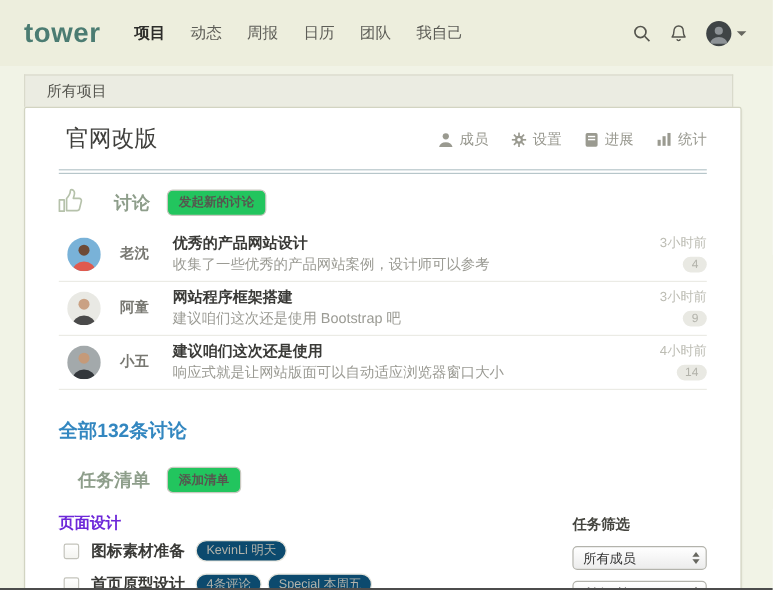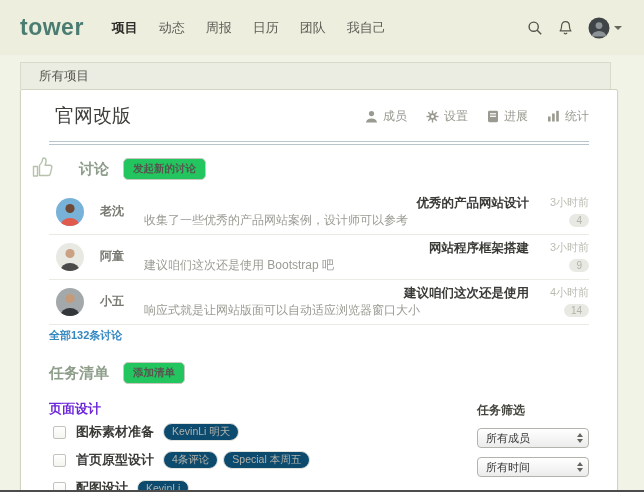--- a/index.html
+++ b/index.html
@@ -28,41 +28,41 @@
     position:relative; margin-left:20px; width:598px; height:480px; background:#fff;
     border:1px solid #d2d4c2; border-radius:2px; box-shadow:0 1px 2px rgba(0,0,0,.07);
     padding:13px 28px 0 28px;
   }
   .card-head { display:flex; align-items:center; }
   .proj-title { font-size:19px; color:#3f3f3c; font-weight:normal; margin-left:6px; }
   .proj-actions { margin-left:auto; display:flex; gap:19px; align-items:center; }
   .proj-action { display:flex; align-items:center; gap:5px; font-size:12px; color:#98988f; cursor:pointer; }
   .divider { margin-top:12px; height:4px; border-top:1px solid #b7c6ca; border-bottom:1px solid #b7c6ca; }
   
-  .section-head { margin-top:13px; display:flex; align-items:center; position:relative; }
+  .section-head { margin-top:13px; display:flex; align-items:center; position:relative;margin-left:16px; }
   .thumb-wrap { position:absolute; left:-18px; top:-2px; }
   .sec-label { font-size:15px; font-weight:bold; color:#8e9e8b; margin-left:30px; }
   .sec-label.noicon { margin-left:0; }
   .sec-btn {
     margin-left:14px; border:1px solid #c9c9c0; border-radius:5px; background:#22c55e;
     font-size:10.5px; font-weight:bold; color:#56564f; padding:3px 9px; cursor:pointer;
     font-family:inherit;
   }
   
   .dlist { margin-top:10px; }
   .drow { display:flex; align-items:center; padding:5px 0 6px; border-bottom:1px solid #ebebe5; cursor:pointer; }
   .avatar { margin:0 0 0 7px; flex:0 0 28px; }
   .dname { flex:0 0 44px; margin-left:16px; font-size:12px; color:#787872; font-weight:bold; }
   .dbody { flex:1; min-width:0; }
-  .dtitle { font-size:12.5px; font-weight:bold; color:#3a3a37; line-height:1.3;text-align:right; }
+  .dtitle { font-size:12.5px; font-weight:bold; color:#3a3a37; line-height:1.3; }
   .dexcerpt { font-size:12px; color:#9b9b94; line-height:1.35; }
   .dmeta { flex:0 0 60px; text-align:right; }
   .dtime { font-size:11px; color:#bcbcb3; }
   .dbadge { display:inline-block; margin-top:3px; background:#e9e9e3; color:#b2b2aa; font-size:10px; padding:1px 7px; border-radius:9px; }
-  .all-link { display:inline-block; margin-top:3px; font-size:11px; font-weight:bold; color:#3387c0; text-decoration:none; cursor:pointer;text-align:center; }
+  .all-link { display:inline-block; margin-top:24px; font-size:16px; font-weight:bold; color:#3387c0; text-decoration:none; cursor:pointer;text-align:center; }
   
   .tasks-head { margin-top:19px; }
   .task-cols { display:flex; margin-top:2px; }
   .task-left { flex:1; }
   .task-right { flex:0 0 112px; }
   .group-head { margin-top:14px; font-size:13px; font-weight:bold; color:#6d28d9; }
   .trow { display:flex; align-items:center; padding:5px 0; cursor:default; }
   .checkbox { width:13px; height:13px; border:1px solid #c3c3bb; border-radius:2px; background:linear-gradient(#ffffff,#f4f4f0); margin-left:4px; cursor:pointer; flex:0 0 13px; }
   .ttitle { font-size:13px; font-weight:bold; color:#3a3a37; margin:0 4px 0 10px; }
   .pill { font-size:10.5px; color:#b3b3ab; border:1px solid #e3e3db; background:#0c4a6e; border-radius:9px; padding:1px 8px; margin-left:5px; white-space:nowrap; }

